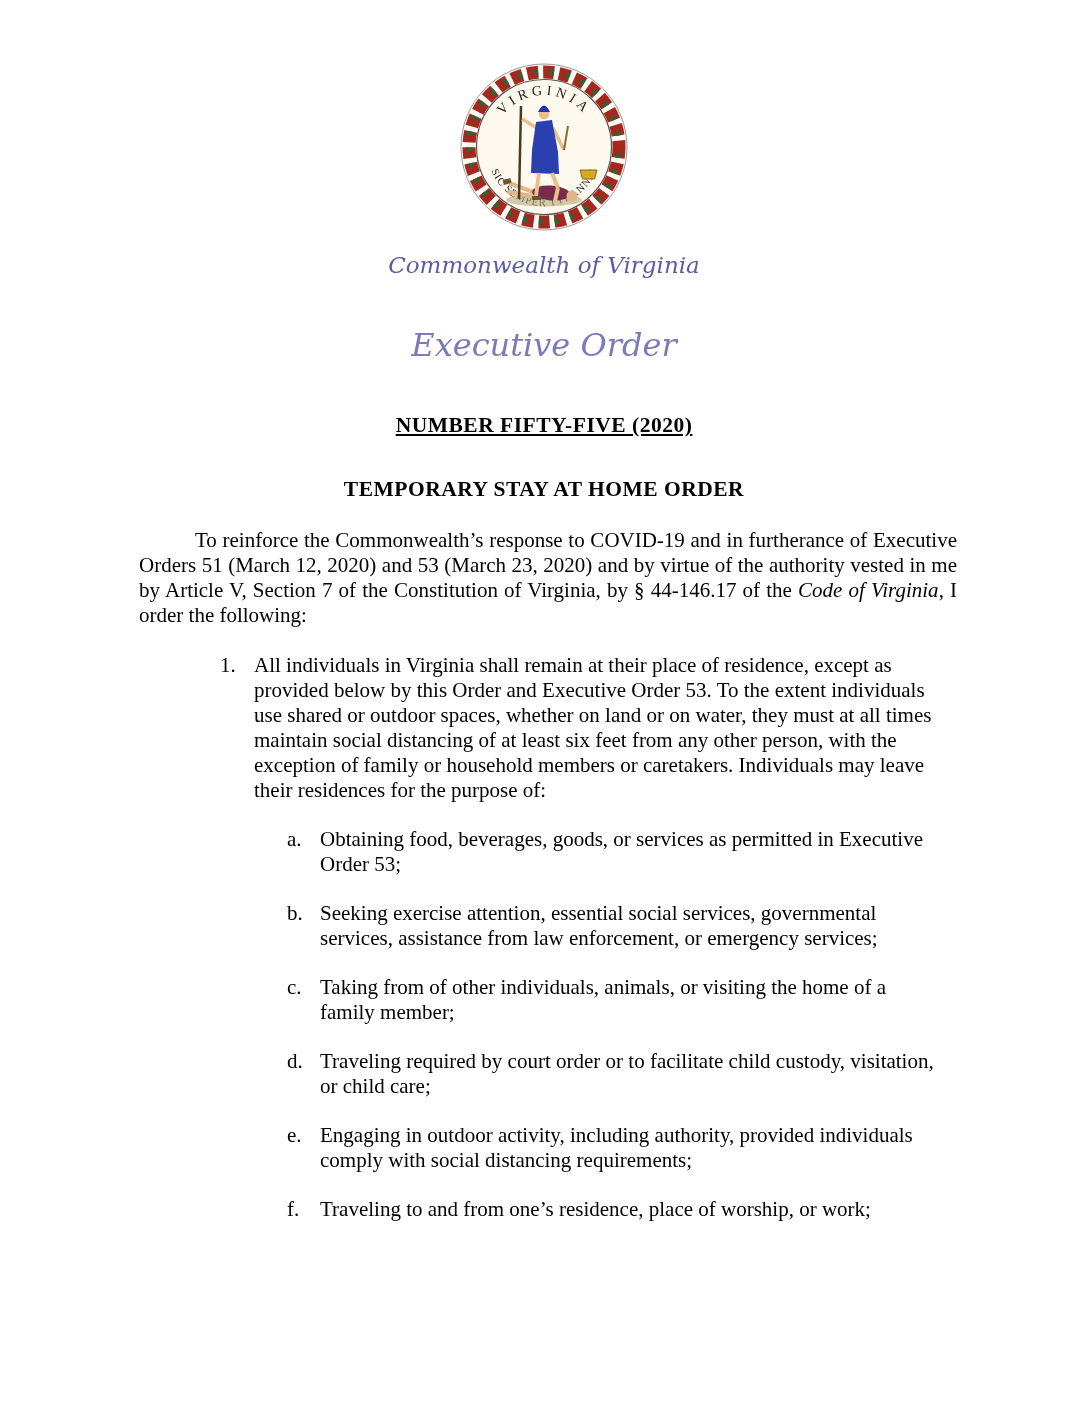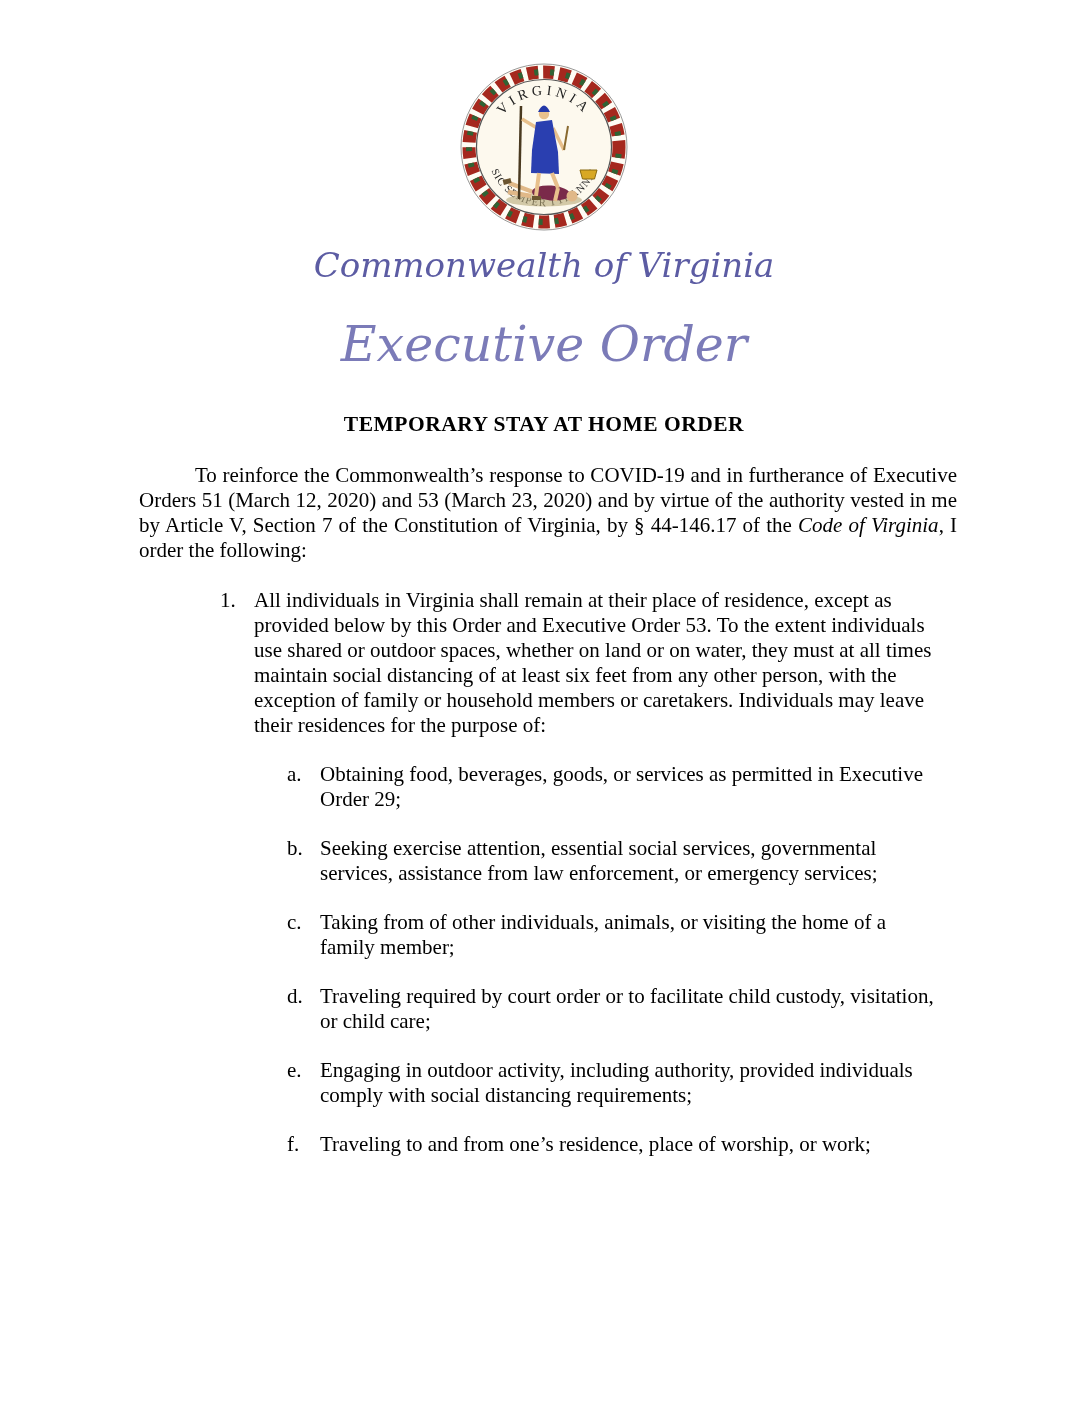--- a/index.html
+++ b/index.html
@@ -12,29 +12,29 @@
     font-family: "Liberation Serif", serif;
     color: #000000;
     overflow: hidden;
   }
   .center { text-align: center; }
   .seal-wrap { margin: 62px auto 0 auto; width: 170px; height: 170px; }
   .agency {
     margin-top: 18px;
     font-style: italic;
     color: #5c5ca3;
-    font-size: 34px;
+    font-size: 23px;
     line-height: 31px;
     font-family: "DejaVu Serif", serif;
   }
   .doc-type {
     margin-top: 36px;
     font-style: italic;
     color: #7b7bb8;
-    font-size: 49px;
+    font-size: 32px;
     line-height: 56px;
     font-family: "DejaVu Serif", serif;
   }
   .order-number {
     margin-top: 40px;
     font-weight: bold;
     font-size: 21.5px;
     letter-spacing: 0.5px;
     text-decoration: underline;
   }
@@ -111,37 +111,38 @@
       <path d="M 121 108 h 17 l -2.5 9 h -12 Z" fill="#d8a824" stroke="#8a6a10" stroke-width="1"></path>
     </svg>
   </div>
 
   <div class="agency center">
     <div>Commonwealth of Virginia</div>
   </div>
 
   <div class="doc-type center">Executive Order</div>
 
+  <div class="order-number center">NUMBER FIFTY-FIVE (2020)</div>
 
   <div class="order-title center">
     <div>TEMPORARY STAY AT HOME ORDER</div>
   </div>
 
   <div class="body-text">
 
     <p class="intro" style="margin:8px;"><span>To reinforce the Commonwealth’s response to COVID-19 and in furtherance of Executive Orders 51 (March 12, 2020) and 53 (March 23, 2020) and by virtue of the authority vested in me by Article V, Section 7 of the Constitution of Virginia, by § 44-146.17 of the </span><span class="italic">Code of Virginia</span><span>, I order the following:</span></p>
 
     <div class="l1">
       <span class="marker">1.</span>
       <span class="txt">All individuals in Virginia shall remain at their place of residence, except as provided below by this Order and Executive Order 53. To the extent individuals use shared or outdoor spaces, whether on land or on water, they must at all times maintain social distancing of at least six feet from any other person, with the exception of family or household members or caretakers. Individuals may leave their residences for the purpose of:</span>
     </div>
 
     <div class="l2">
       <span class="marker">a.</span>
-      <span class="txt">Obtaining food, beverages, goods, or services as permitted in Executive Order 29;</span>
+      <span class="txt">Obtaining food, beverages, goods, or services as permitted in Executive Order 53;</span>
     </div>
 
     <div class="l2">
       <span class="marker">b.</span>
       <span class="txt">Seeking exercise attention, essential social services, governmental services, assistance from law enforcement, or emergency services;</span>
     </div>
 
     <div class="l2">
       <span class="marker">c.</span>
       <span class="txt">Taking from of other individuals, animals, or visiting the home of a family member;</span>

